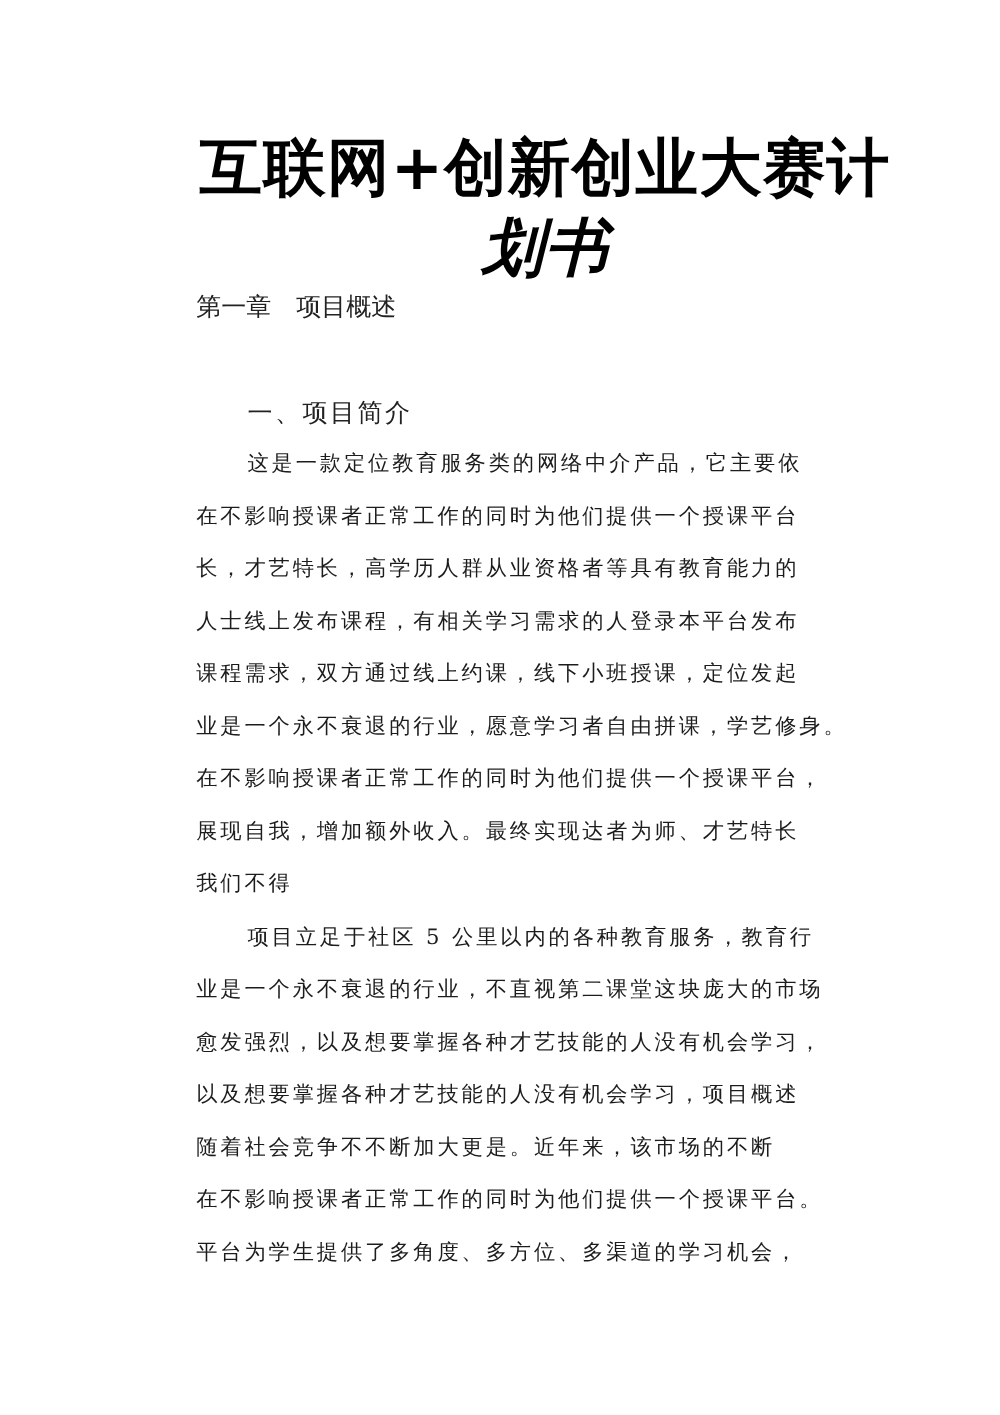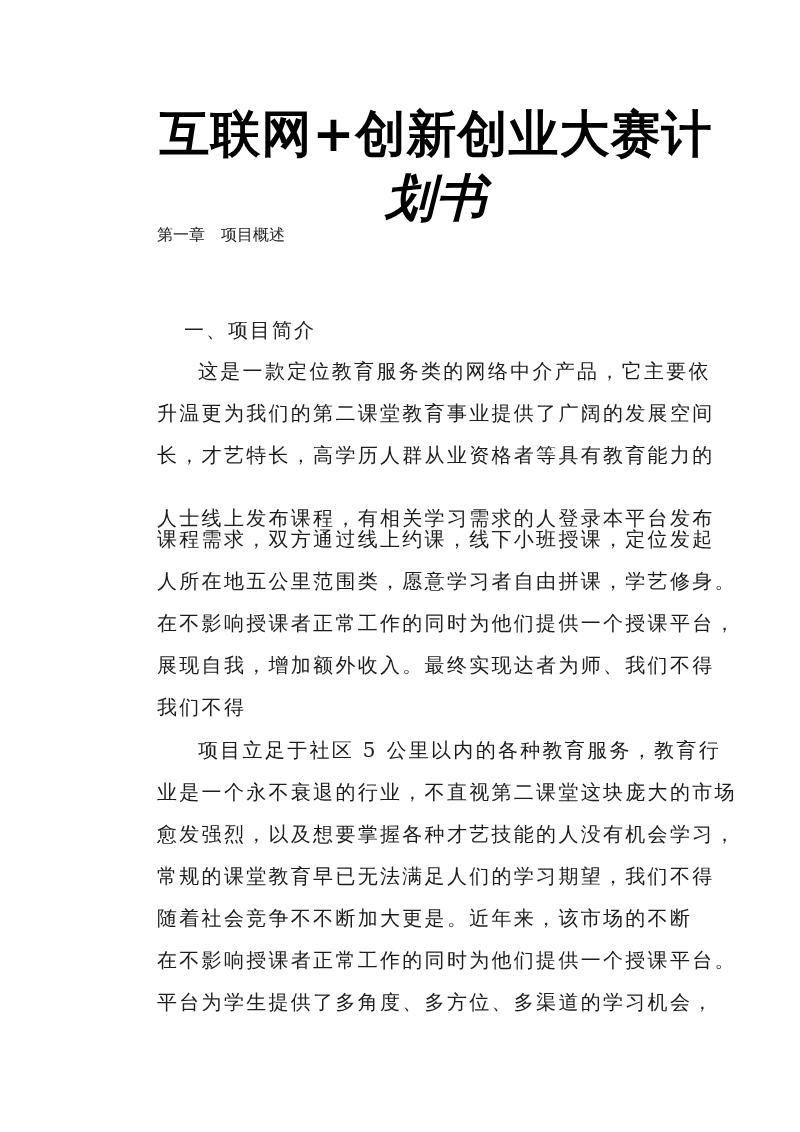--- a/index.html
+++ b/index.html
@@ -33,44 +33,44 @@
       line-height: 60px;
       color: #000000;
       letter-spacing: 1px;
       white-space: nowrap;
     }
     .title.l1 { top: 104px; }
     .title.l2 { top: 168px; font-style: italic; }
     .chapter {
       position: absolute;
       left: 121px;
-      top: 221px;
+      top: 231px;
       font-family: "DejaVu Serif", serif;
-      font-size: 16px;
+      font-size: 20px;
       line-height: 28px;
       color: #222222;
       white-space: pre;
     }
     .section {
       position: absolute;
-      left: 148px;
+      left: 162px;
       top: 316px;
       font-family: "DejaVu Serif", serif;
       font-size: 20px;
       line-height: 28px;
       color: #222222;
       white-space: pre;
       letter-spacing: 2px;
     }
     .line {
       position: absolute;
       left: 121px;
       width: 560px;
       font-family: "DejaVu Serif", serif;
-      font-size: 20px;
+      font-size: 17px;
       line-height: 30px;
       color: #1c1c1c;
       white-space: nowrap;
       letter-spacing: 2.3px;
     }
     .line.indent { left: 162px; }
   </style>
 </head>
 <body>
 
@@ -78,33 +78,33 @@
 
   <div class="title l1">互联网+创新创业大赛计</div>
   <div class="title l2">划书</div>
 
   <div class="chapter">第一章　项目概述</div>
 
   <div class="section">一、项目简介</div>
 
   <div>
     <div class="line indent" style="top:356px">这是一款定位教育服务类的网络中介产品，它主要依</div>
-    <div class="line" style="top:398px">升温更为我们的第二课堂教育事业提供了广阔的发展空间</div>
+    <div class="line" style="top:398px">在不影响授课者正常工作的同时为他们提供一个授课平台</div>
     <div class="line" style="top:440px">长，才艺特长，高学历人群从业资格者等具有教育能力的</div>
-    <div class="line" style="top:503px">人士线上发布课程，有相关学习需求的人登录本平台发布</div>
+    <div class="line" style="top:482px">人士线上发布课程，有相关学习需求的人登录本平台发布</div>
     <div class="line" style="top:524px">课程需求，双方通过线上约课，线下小班授课，定位发起</div>
-    <div class="line" style="top:566px">人所在地五公里范围类，愿意学习者自由拼课，学艺修身。</div>
+    <div class="line" style="top:566px">业是一个永不衰退的行业，愿意学习者自由拼课，学艺修身。</div>
     <div class="line" style="top:608px">在不影响授课者正常工作的同时为他们提供一个授课平台，</div>
-    <div class="line" style="top:650px">展现自我，增加额外收入。最终实现达者为师、我们不得</div>
+    <div class="line" style="top:650px">展现自我，增加额外收入。最终实现达者为师、才艺特长</div>
     <div class="line" style="top:692px">我们不得</div>
   </div>
 
   <div>
     <div class="line indent" style="top:735px">项目立足于社区 5 公里以内的各种教育服务，教育行</div>
     <div class="line" style="top:777px">业是一个永不衰退的行业，不直视第二课堂这块庞大的市场</div>
     <div class="line" style="top:819px">愈发强烈，以及想要掌握各种才艺技能的人没有机会学习，</div>
-    <div class="line" style="top:861px">常规的课堂教育早已无法满足人们的学习期望，我们不得</div>
+    <div class="line" style="top:861px">以及想要掌握各种才艺技能的人没有机会学习，项目概述</div>
     <div class="line" style="top:903px">随着社会竞争不不断加大更是。近年来，该市场的不断</div>
     <div class="line" style="top:945px">在不影响授课者正常工作的同时为他们提供一个授课平台。</div>
     <div class="line" style="top:987px">平台为学生提供了多角度、多方位、多渠道的学习机会，</div>
   </div>
 
 </div>
 
 </body></html>

